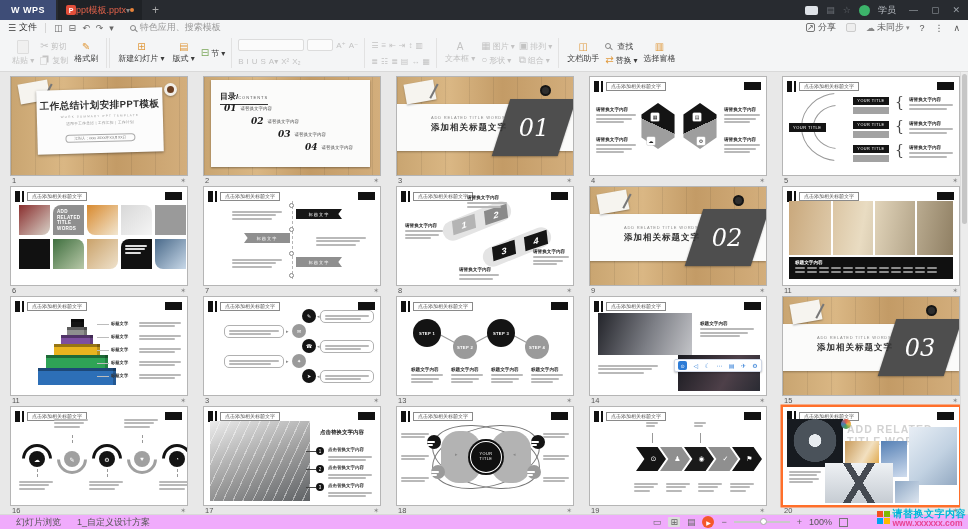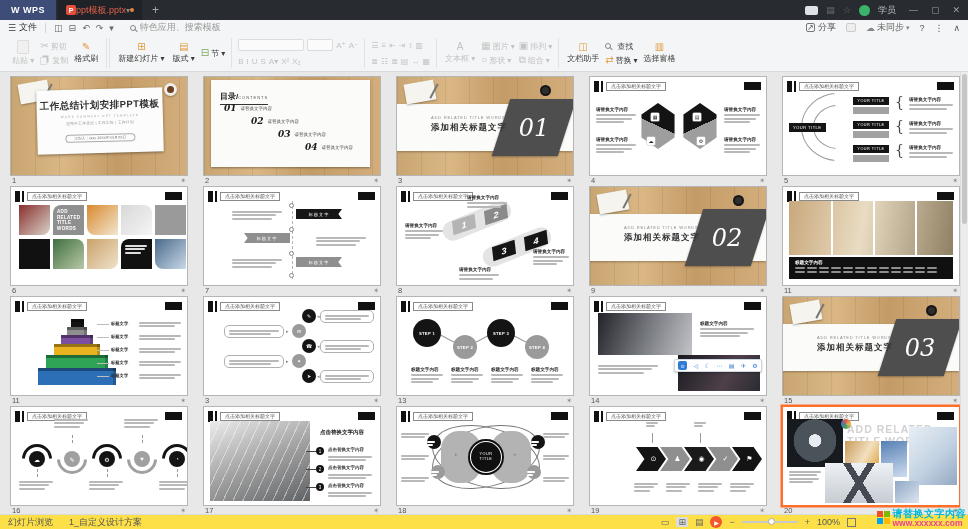--- a/index.html
+++ b/index.html
@@ -163,21 +163,21 @@
   .cv{position:absolute;width:30px;height:24px;clip-path:polygon(0 0,72% 0,100% 50%,72% 100%,0 100%,28% 50%);color:#fff;font-size:7px;display:flex;align-items:center;justify-content:center;padding-left:5px;}
   .cl{position:absolute;height:10px;border-left:1px solid #999;}
   .topc{position:absolute;top:13px;width:14px;}
 
   .bigt{position:absolute;left:64px;top:16px;font-size:10.5px;font-weight:bold;color:#d2d2d2;letter-spacing:1px;line-height:1.15;}
   .colph{position:absolute;}
 
   
   .vscroll{position:absolute;right:0;top:72px;bottom:15px;width:8px;background:#ececec;border-left:1px solid #ddd;}
   .vthumb{position:absolute;top:2px;right:1px;width:5px;height:150px;background:#c6c6c6;border-radius:3px;}
-  .statusbar{position:absolute;left:0;right:0;top:514px;height:15px;background:#fde047;border-top:1px solid #d9d9d9;display:flex;align-items:center;font-size:9px;color:#555;padding:0 8px;gap:16px;}
+  .statusbar{position:absolute;left:0;right:0;top:514px;height:15px;background:#f0abfc;border-top:1px solid #d9d9d9;display:flex;align-items:center;font-size:9px;color:#555;padding:0 16px;gap:16px;}
   .stright{margin-left:auto;display:flex;align-items:center;gap:7px;margin-right:104px;}
   .vico{color:#666;font-size:9px;}
   .vico.active{background:#dcdcdc;padding:0 2px;border-radius:1px;}
   .playbtn{width:12px;height:12px;border-radius:50%;background:#f4572b;color:#fff;font-size:6px;display:flex;align-items:center;justify-content:center;}
   .ztrack{width:56px;height:2px;background:#c9c9c9;position:relative;}
   .zknob{position:absolute;left:26px;top:-3px;width:7px;height:7px;background:#fff;border:1px solid #aaa;border-radius:50%;}
   .fit{width:9px;height:9px;border:1px solid #777;}
   .watermark{position:absolute;right:2px;bottom:1px;display:flex;align-items:center;gap:3px;z-index:60;background:rgba(255,255,255,.0);}
   .wlogo{display:grid;grid-template-columns:6px 6px;grid-template-rows:6px 6px;gap:1px;}
   .wsq{width:6px;height:6px;}

